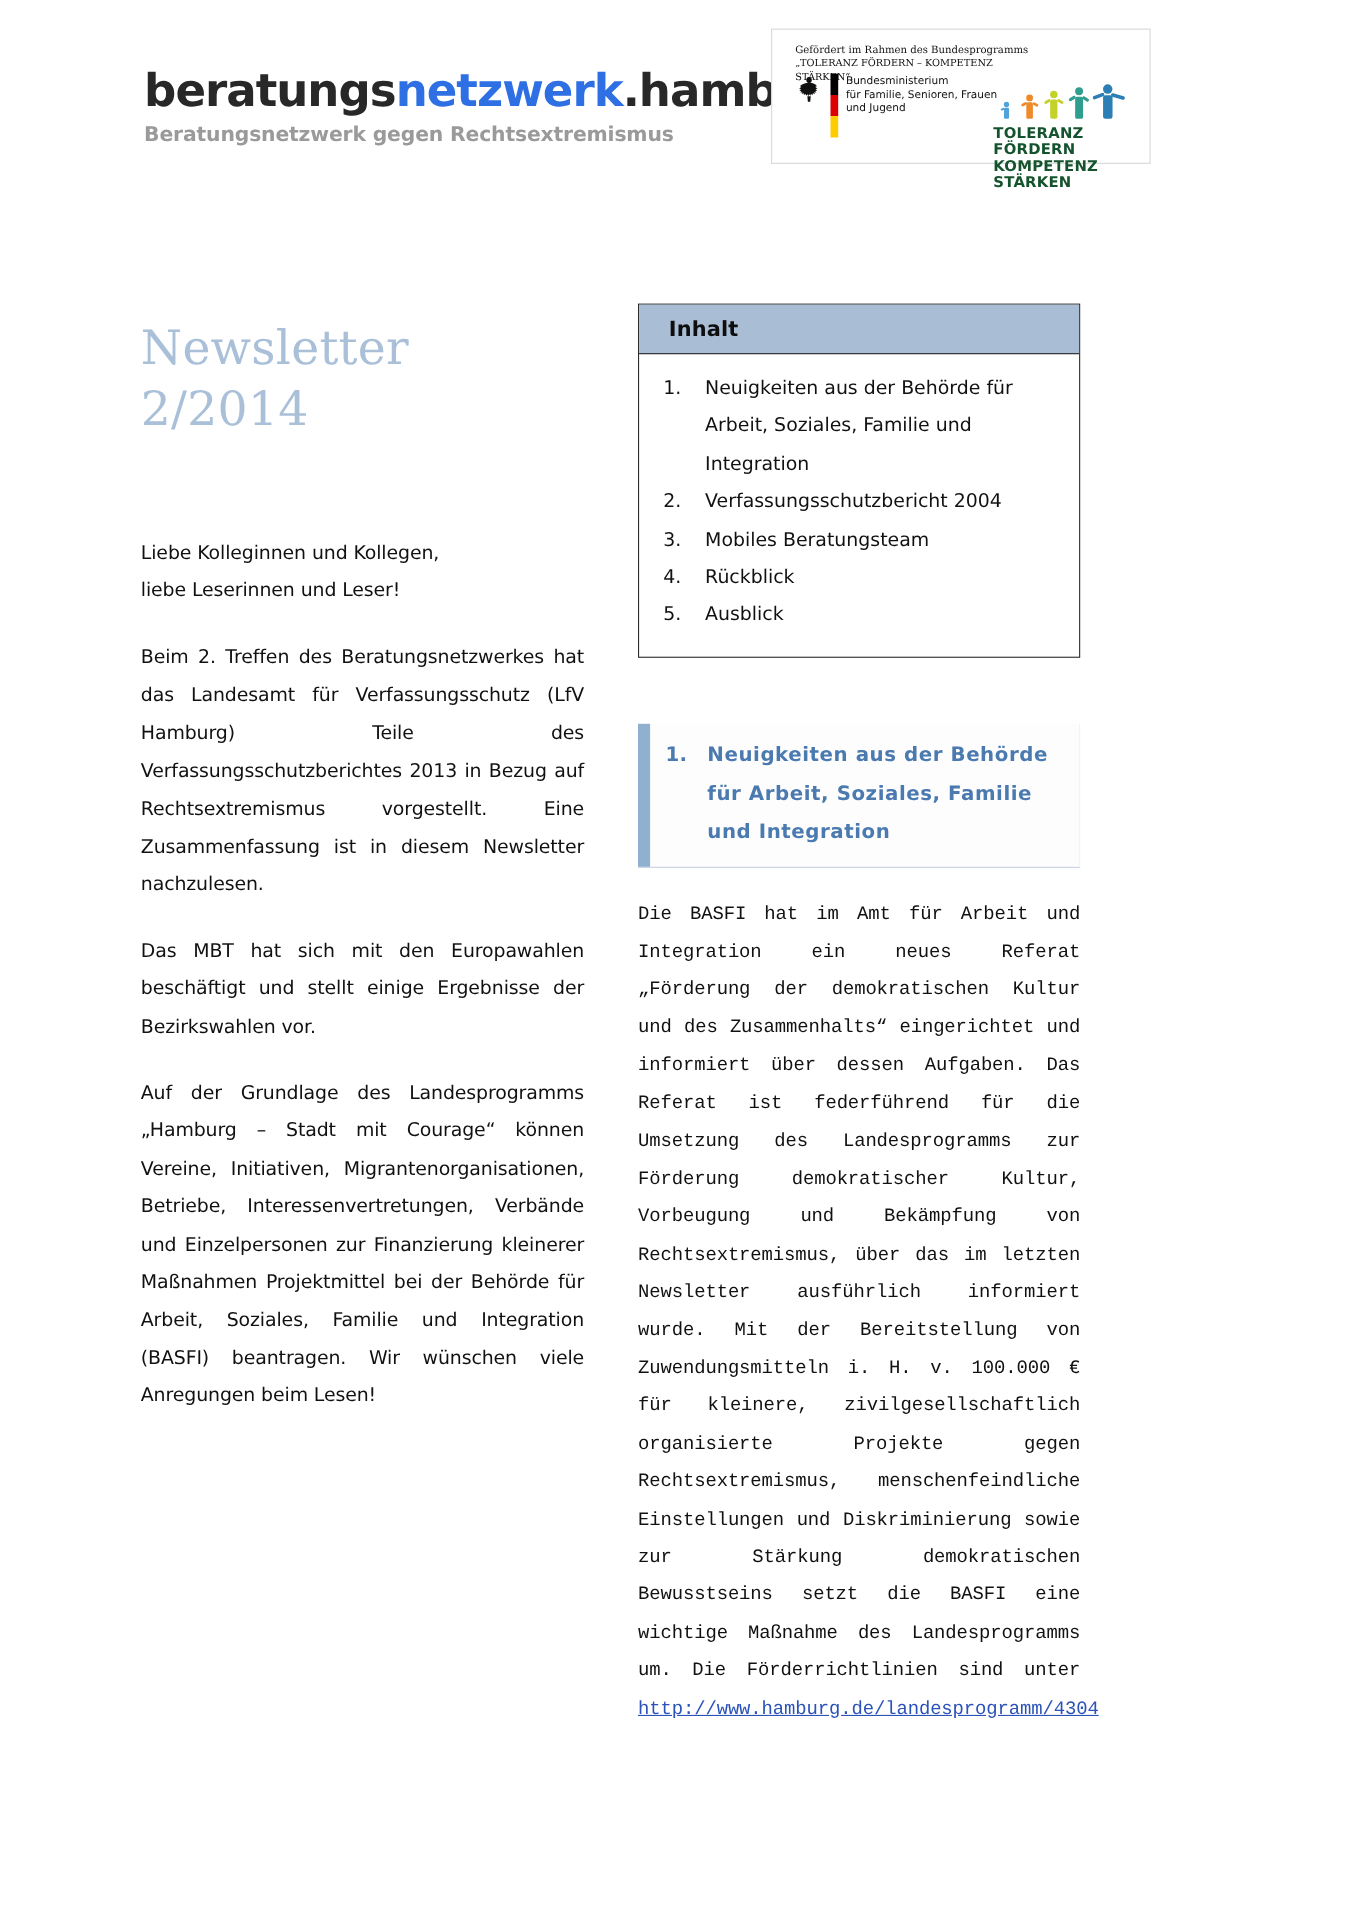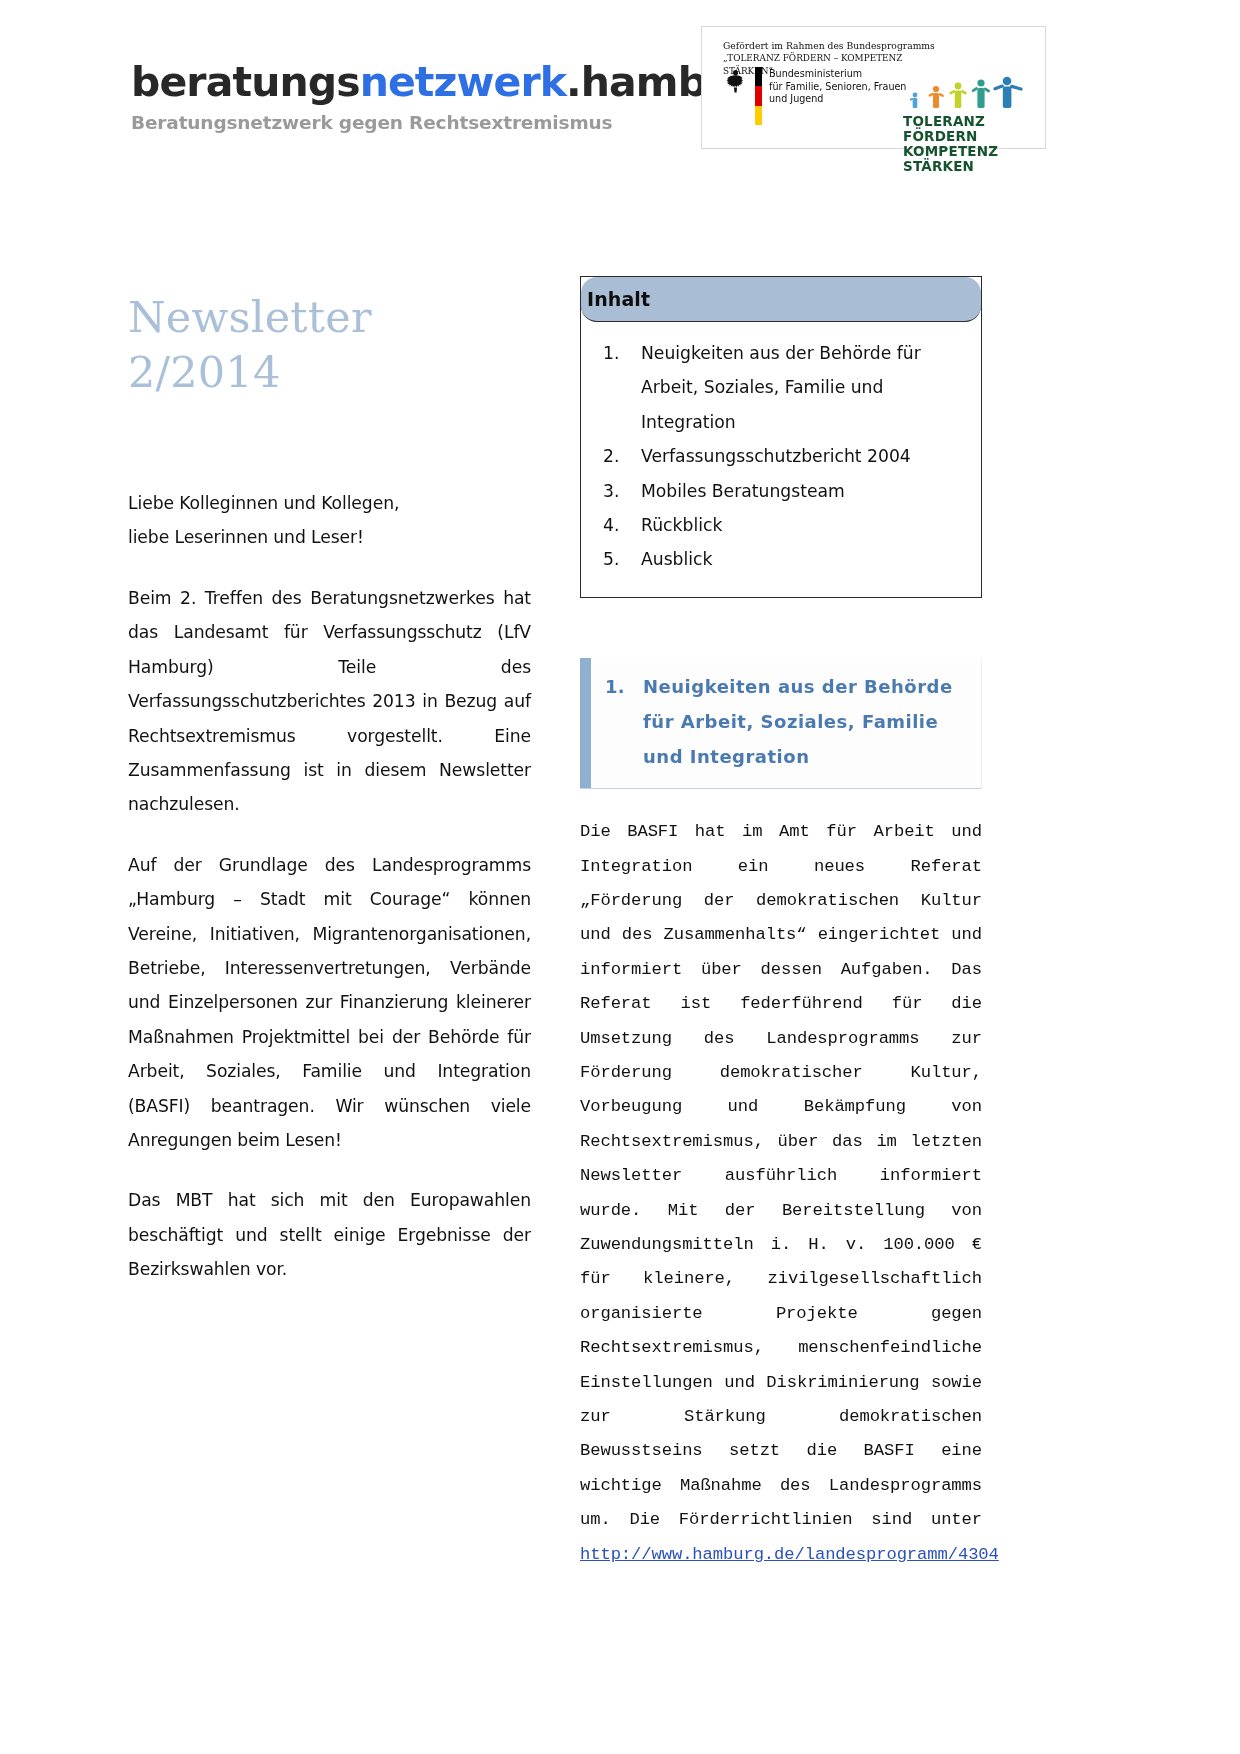--- a/index.html
+++ b/index.html
@@ -165,26 +165,25 @@
 
   
   .inhalt-box {
     border: 1.4px solid #2b2b2b;
     box-sizing: border-box;
     background: #fff;
   }
   .inhalt-head {
     background: #a9bdd4;
     border-bottom: 1.4px solid #2b2b2b;
-    padding: 11px 14px 11px 6px;
+    padding: 11px 14px 11px 27px;
     font-size: 19px;
     font-weight: bold;
     color: #0e0e0e;
     letter-spacing: 0.1px;
-    border-radius: 16px;
   }
   .inhalt-body {
     padding: 14px 16px 20px 16px;
   }
   .inhalt-list {
     margin: 0;
     padding: 0;
     list-style: none;
   }
   .inhalt-list li {
@@ -337,22 +336,22 @@
 
   <div class="col-left">
     <div class="newsletter-title">
       <div>Newsletter</div>
       <div>2/2014</div>
     </div>
 
     <p class="lt nojust" style="white-space: pre-line;">Liebe Kolleginnen und Kollegen,
 liebe Leserinnen und Leser!</p>
     <p class="lt">Beim 2. Treffen des Beratungsnetzwerkes hat das Landesamt für Verfassungsschutz (LfV Hamburg) Teile des Verfassungsschutzberichtes 2013 in Bezug auf Rechtsextremismus vorgestellt. Eine Zusammenfassung ist in diesem Newsletter nachzulesen.</p>
+    <p class="lt">Das MBT hat sich mit den Europawahlen beschäftigt und stellt einige Ergebnisse der Bezirkswahlen vor.</p>
     <p class="lt">Auf der Grundlage des Landesprogramms „Hamburg – Stadt mit Courage“ können Vereine, Initiativen, Migrantenorganisationen, Betriebe, Interessenvertretungen, Verbände und Einzelpersonen zur Finanzierung kleinerer Maßnahmen Projektmittel bei der Behörde für Arbeit, Soziales, Familie und Integration (BASFI) beantragen. Wir wünschen viele Anregungen beim Lesen!</p>
-    <p class="lt">Das MBT hat sich mit den Europawahlen beschäftigt und stellt einige Ergebnisse der Bezirkswahlen vor.</p>
   </div>
 
   <div class="col-right">
 
     <div class="inhalt-box">
       <div class="inhalt-head">Inhalt</div>
       <div class="inhalt-body">
         <ul class="inhalt-list">
           <li>
             <span class="inhalt-num">1.</span>

